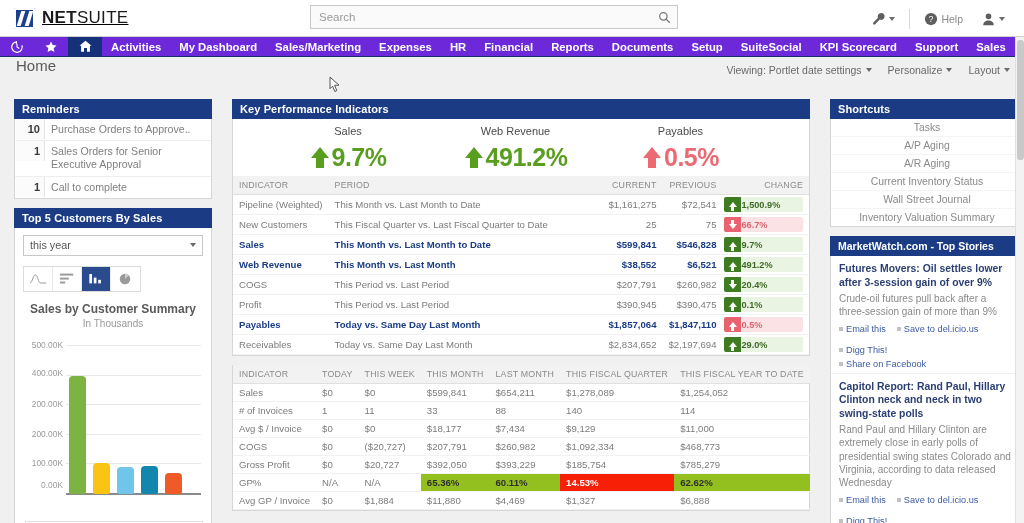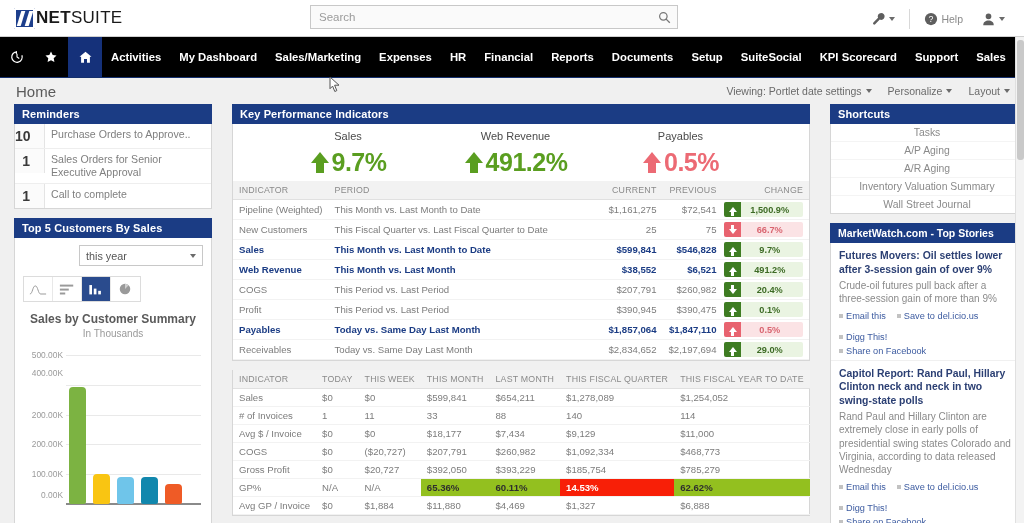--- a/index.html
+++ b/index.html
@@ -11,21 +11,21 @@
   }
   body { position: relative; }
 
   
   .topbar {
     height: 37px; background: #ffffff;
     display: flex; align-items: center;
     border-bottom: 1px solid #d0d0d0;
     position: relative;
   }
-  .brand { display: flex; align-items: center; margin-left: 14px; gap: 1px; }
+  .brand { display: flex; align-items: center; margin-left: 14px; gap: 7px; text-decoration: underline; }
   .brand-logo {
     width: 21px; height: 21px; background: #1d3f8c;
     position: relative; border-radius: 1px;
     box-shadow: inset 0 0 0 2px #ffffff;
   }
   .brand-logo::after {
     content: ""; position: absolute; left: 5px; top: 3px;
     width: 4px; height: 15px; background: #fff;
     transform: skewX(-17deg);
   }
@@ -59,39 +59,39 @@
   .tr-item { display: flex; align-items: center; gap: 3px; padding: 0 7px; height: 22px; }
   .tr-sep { width: 1px; height: 20px; background: #d8d8d8; margin: 0 3px; }
   .tr-label { font-size: 10.5px; color: #8a8a8a; }
   .caret-dn {
     width: 0; height: 0; border-left: 3.5px solid transparent;
     border-right: 3.5px solid transparent; border-top: 4px solid #6b6b6b;
   }
 
   
   .nav {
-    height: 41px; background: #000000;
+    height: 20px; background: #6d28d9;
     display: flex; align-items: stretch;
     border-bottom: 1px solid #14306e;
   }
   .nav-ico {
     width: 34px; display: flex; align-items: center; justify-content: center;
     cursor: pointer;
   }
   .nav-ico.active { background: #15317a; }
   .nav-item {
     display: flex; align-items: center; padding: 0 9px;
     color: #ffffff; font-size: 11.3px; font-weight: bold;
     white-space: nowrap; cursor: pointer;
   }
 
   
   .pagehead {
-    height: 26px; background: #f0f0f0; position: relative;
-    display: flex; align-items: center;
+    height: 42px; background: #f0f0f0; position: relative;
+    display: flex; 
   }
   .pagetitle { font-size: 15px; color: #5a5a5a; margin-left: 16px; }
   .viewopts {
     position: absolute; right: 14px; top: 0; height: 26px;
     display: flex; align-items: center; gap: 16px;
     font-size: 10.5px; color: #6a6a6a;
   }
   .viewopt { display: flex; align-items: center; gap: 4px; cursor: pointer; }
 
   
@@ -109,30 +109,30 @@
     background: #1b3c84; color: #fff;
     font-size: 11px; font-weight: bold;
     padding: 4px 8px; letter-spacing: .1px;
   }
   .portlet-body { border: 1px solid #d6d6d6; border-top: 0; background: #fff; }
 
   
   .rem-row { display: flex; border-bottom: 1px solid #eeeeee; align-items: flex-start; }
   .rem-row:last-child { border-bottom: 0; }
   .rem-count {
-    width: 30px; flex: none; text-align: right; padding: 4px 14px 4px 0;
-    font-size: 14px; font-weight: bold; color: #3a3a3a;
+    width: 30px; flex: none; text-align: right; padding: 4px 4px 4px 0;
+    font-size: 11px; font-weight: bold; color: #3a3a3a;
     border-right: 1px solid #e4e4e4; background: #fbfbfb;
   }
   .rem-text {
     padding: 4px 6px; font-size: 10.6px; color: #7f7f7f; line-height: 1.25;
   }
 
   
-  .select-wrap { padding: 7px 8px 4px 20px; margin-left: 44px; }
+  .select-wrap { padding: 7px 8px 4px 8px; }
   .fake-select {
     width: 100%; height: 21px; border: 1px solid #c8c8c8; background: #fff;
     display: flex; align-items: center; justify-content: space-between;
     padding: 0 6px; font-size: 10.8px; color: #555; cursor: pointer;
   }
   .charttype-bar {
     display: flex; margin: 6px 8px 0 8px; border: 1px solid #dcdcdc;
     width: 118px; height: 26px; background: #fff;
   }
   .ct-btn {
@@ -206,21 +206,21 @@
   .chg-cell { padding: 2px 6px 2px 2px !important; width: 96px; }
   .chg {
     display: flex; align-items: center; border-radius: 2px;
     overflow: hidden; height: 15px;
   }
   .chg .ico {
     width: 17px; height: 15px; flex: none;
     display: flex; align-items: center; justify-content: center;
   }
   .chg .pct {
-    flex: 1; text-align: center; padding-right: 5px;
+    flex: 1; text-align: left; padding-right: 5px;
     font-size: 9.2px; font-weight: bold;
   }
   .chg.up   .ico { background: #3e7c22; }
   .chg.up        { background: #eaf4e2; }
   .chg.up   .pct { color: #3d6b25; }
   .chg.down .ico { background: #e8636f; }
   .chg.down      { background: #fbe3e5; }
   .chg.down .pct { color: #d96570; }
   .tri-u { width:0;height:0;border-left:4px solid transparent;border-right:4px solid transparent;border-bottom:5px solid #fff; position:relative; }
   .tri-u::after { content:""; position:absolute; left:-1.5px; top:5px; width:3px; height:4px; background:#fff; }
@@ -421,21 +421,21 @@
         <div class="plot" id="plot">
             <div class="gridline" style="top:158px"></div>
             <div class="ylab" style="top:150px">0.00K</div>
             <div class="gridline" style="top:128.4px"></div>
             <div class="ylab" style="top:128.4px">100.00K</div>
             <div class="gridline" style="top:98.8px"></div>
             <div class="ylab" style="top:98.8px">200.00K</div>
             <div class="gridline" style="top:69.2px"></div>
             <div class="ylab" style="top:69.2px">200.00K</div>
             <div class="gridline" style="top:39.599999999999994px"></div>
-            <div class="ylab" style="top:28px">400.00K</div>
+            <div class="ylab" style="top:38px">400.00K</div>
             <div class="gridline" style="top:10px"></div>
             <div class="ylab" style="top:10px">500.00K</div>
             <div class="axisline" style="top:158px"></div>
             <div class="bars" style="bottom:19px;height:148px">
               <div class="bar" title="Smith Supplies" style="height:117.808px;background:#7cb342"></div>
               <div class="bar" title="Amarillo Apart..." style="height:30.488px;background:#f9c512"></div>
               <div class="bar" title="East Coast Mou..." style="height:27.232px;background:#6fc5ea"></div>
               <div class="bar" title="Mountain Equip..." style="height:27.824px;background:#1187ad"></div>
               <div class="bar" title="Big Bear Lake ..." style="height:20.720000000000002px;background:#ef5b26"></div>
             </div>
@@ -696,22 +696,23 @@
   </div>
 
   <div class="col-right">
 
     <div class="portlet">
       <div class="portlet-head">Shortcuts</div>
       <div class="portlet-body" id="shortcuts-list">
           <div class="sc-row">Tasks</div>
           <div class="sc-row">A/P Aging</div>
           <div class="sc-row">A/R Aging</div>
+          <div class="sc-row">Current Inventory Status</div>
+          <div class="sc-row">Wall Street Journal</div>
           <div class="sc-row">Inventory Valuation Summary</div>
-          <div class="sc-row">Wall Street Journal</div>
         </div>
     </div>
 
     <div class="portlet">
       <div class="mw-head">MarketWatch.com - Top Stories</div>
       <div class="portlet-body" id="mw-list">
   <div class="story">
     <div class="story-title">Futures Movers: Oil settles lower after 3-session gain of over 9%</div>
     <div class="story-body">Crude-oil futures pull back after a three-session gain of more than 9%</div>
     <div class="story-links">

